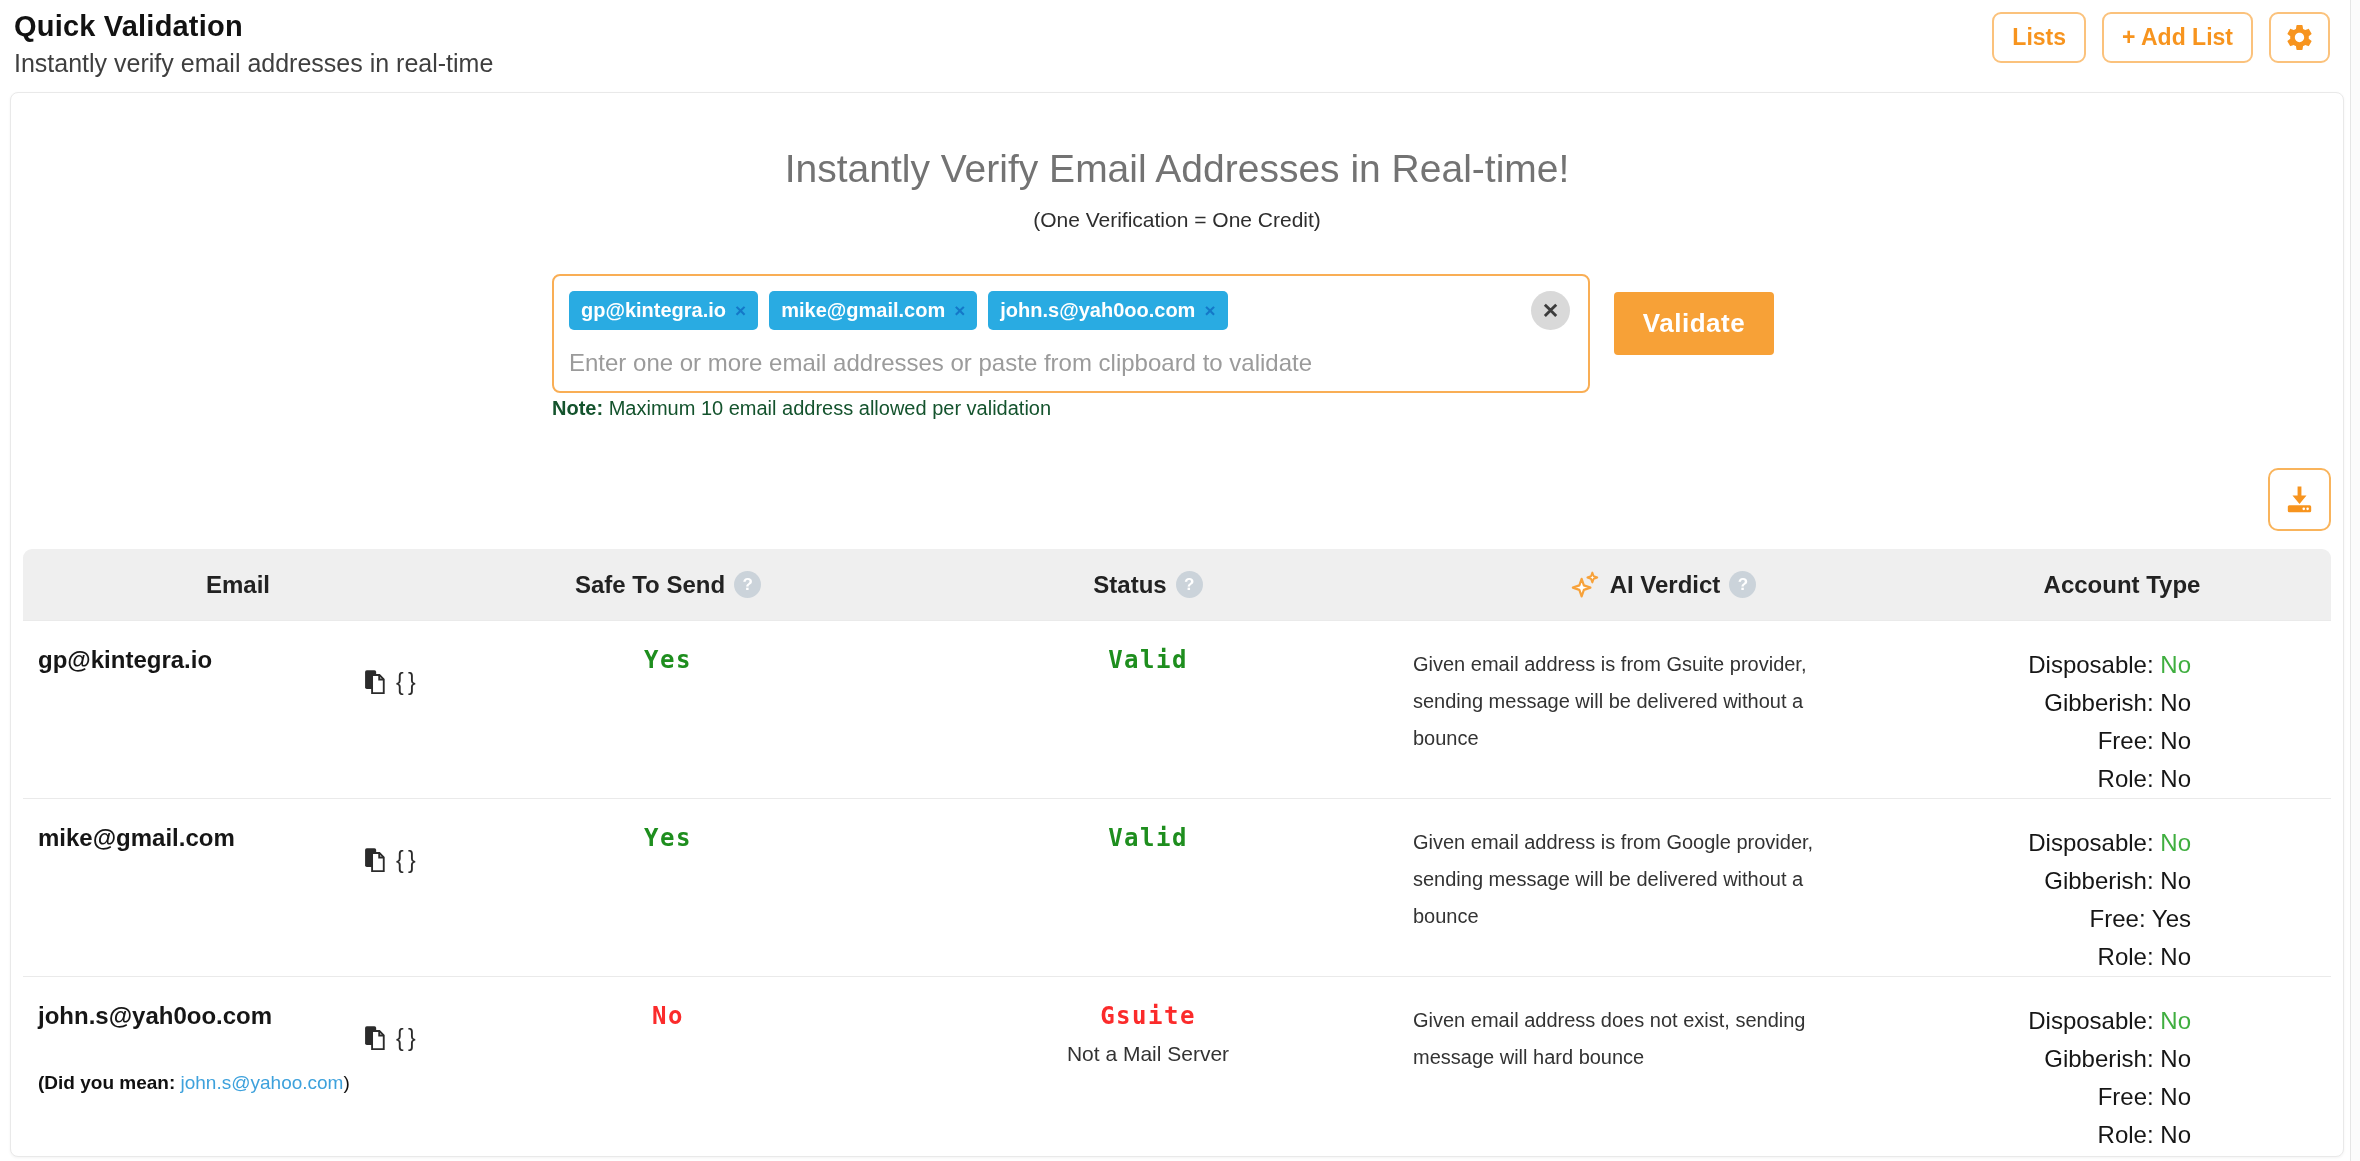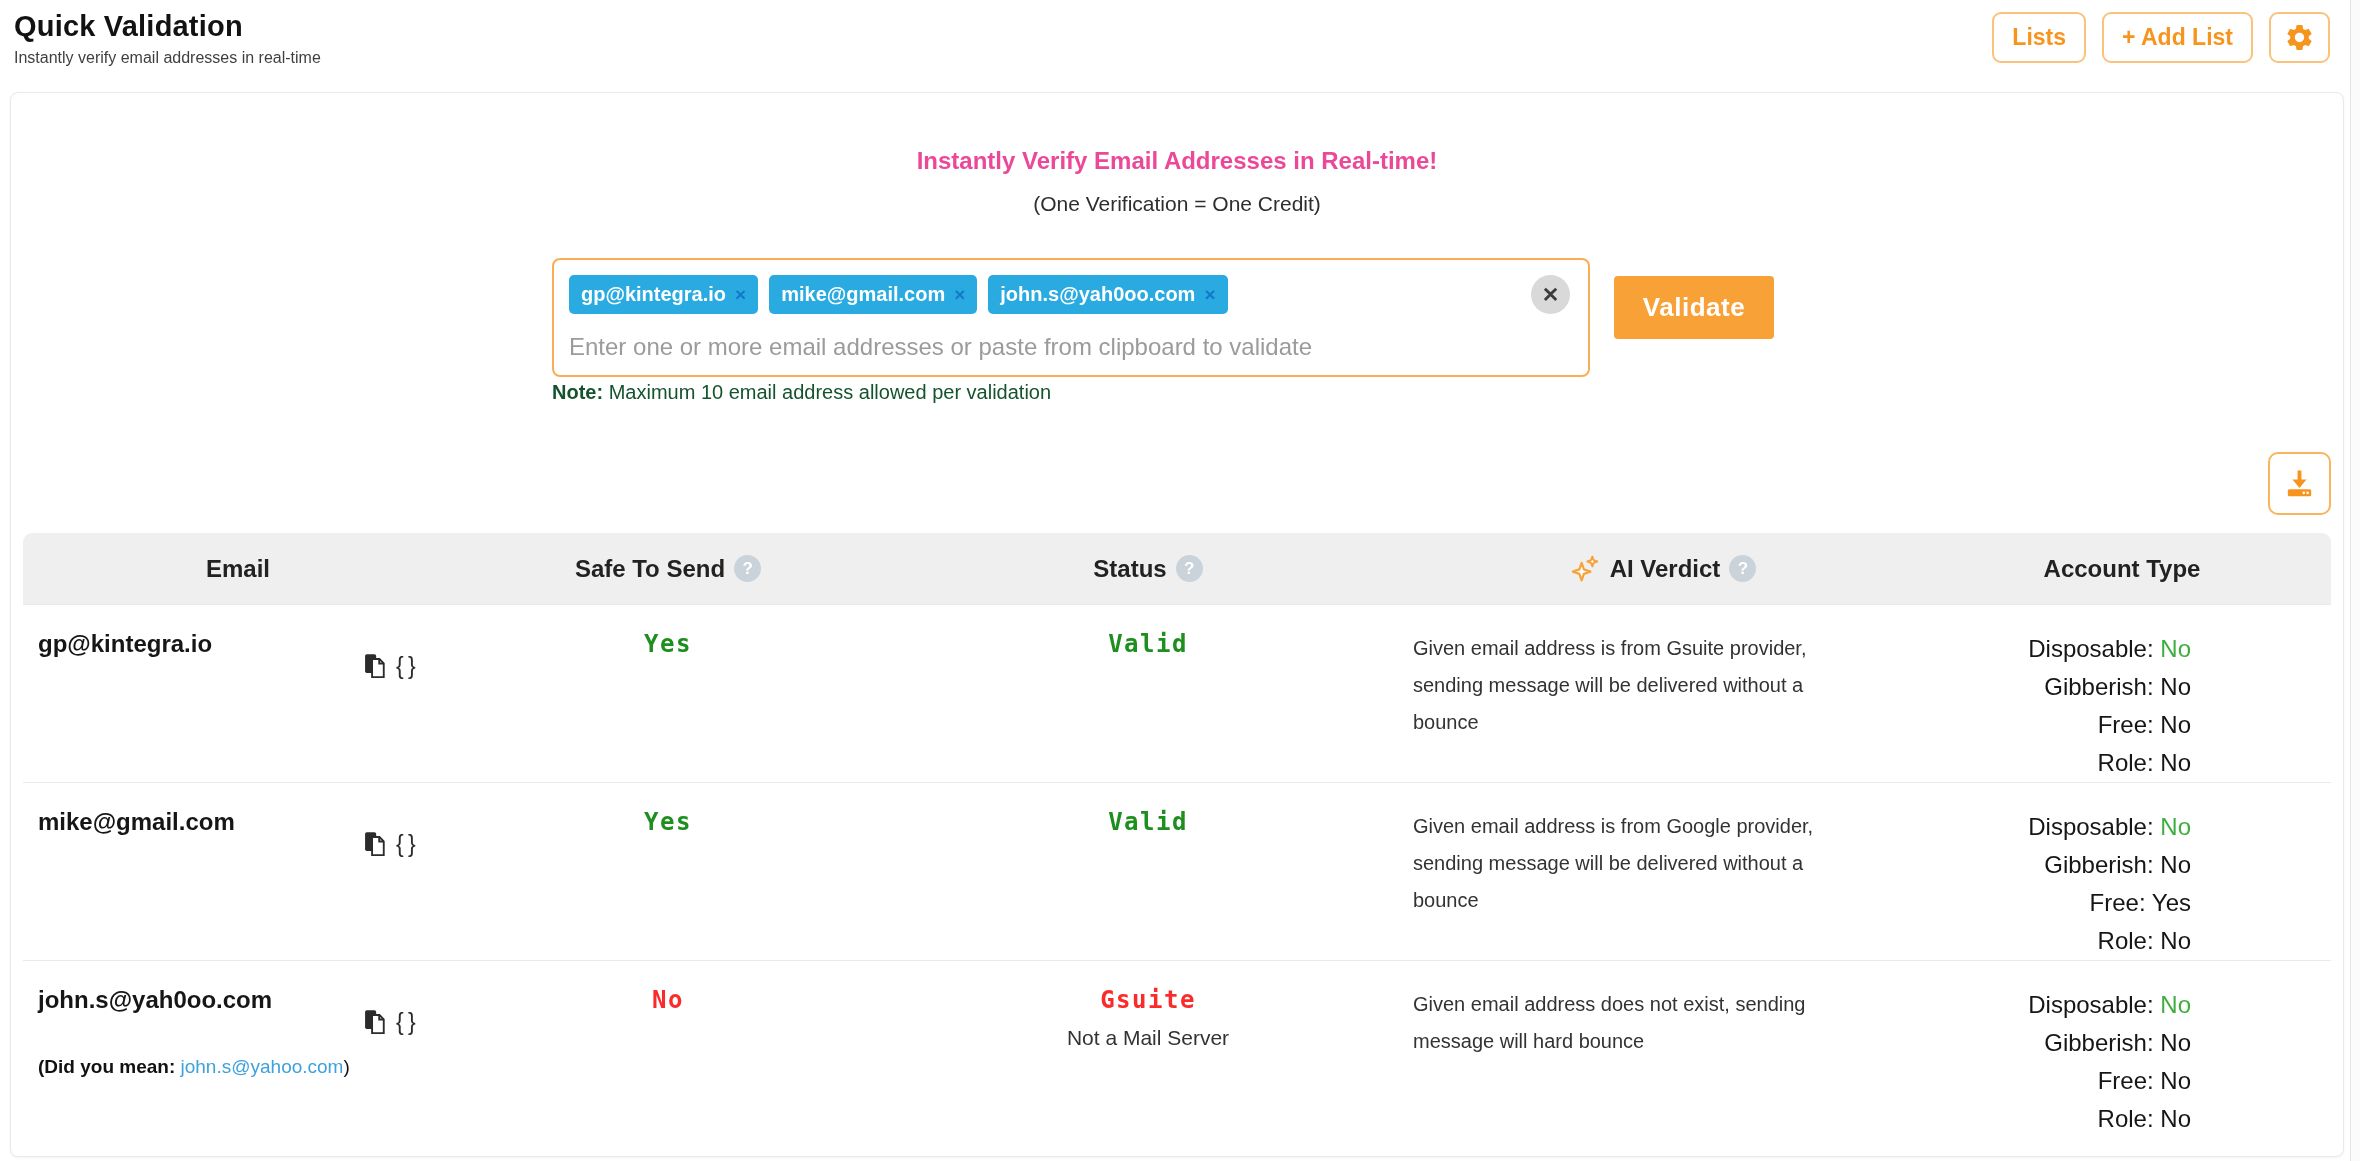--- a/index.html
+++ b/index.html
@@ -8,38 +8,38 @@
     background: #ffffff;
     font-family: "Liberation Sans", sans-serif;
     color: #1a1a1a;
   }
   
   .page-header {
     height: 92px; padding: 10px 30px 0 14px;
     display: flex; justify-content: space-between; align-items: flex-start;
   }
   .page-title { font-size: 29px; font-weight: 600; color: #121212; letter-spacing: .2px; }
-  .page-subtitle { font-size: 16px; color: #3f3f3f; margin-top: 6px; font-weight: 400; }
+  .page-subtitle { font-size: 25px; color: #3f3f3f; margin-top: 6px; font-weight: 400; }
   .header-actions { display: flex; gap: 16px; margin-top: 2px; }
   .hbtn {
     background: #fff; border: 2px solid #fbc27c; color: #f7941e;
     font-family: "Liberation Sans", sans-serif;
     font-size: 23px; font-weight: 700; border-radius: 9px;
     padding: 10px 18px; cursor: pointer; display: flex; align-items: center; justify-content: center;
   }
   .hbtn.icon-only { padding: 8px 13px; }
   
   .panel {
     margin: 0 16px 0 10px; height: 1065px;
     background: #fff; border: 1px solid #e9e9e9; border-radius: 8px;
     box-shadow: 0 1px 3px rgba(0,0,0,.05);
     overflow: hidden;
   }
   .hero { text-align: center; padding-top: 54px; }
-  .hero-title { font-size: 24px; font-weight: 700; color: #ec4899; }
+  .hero-title { font-size: 39px; font-weight: 400; color: #737373; }
   .hero-subtitle { font-size: 21px; color: #2e2e2e; margin-top: 17px; font-weight: 400; }
   
   .validator-wrap { width: 1250px; margin: 42px auto 0; }
   .validator-row { display: flex; align-items: flex-start; gap: 24px; }
   .email-box {
     position: relative; width: 1038px; min-height: 112px;
     border: 2px solid #f9ae55; border-radius: 8px; background: #fff;
     padding: 15px 70px 14px 15px; cursor: text;
   }
   .chips { display: flex; gap: 11px; }

